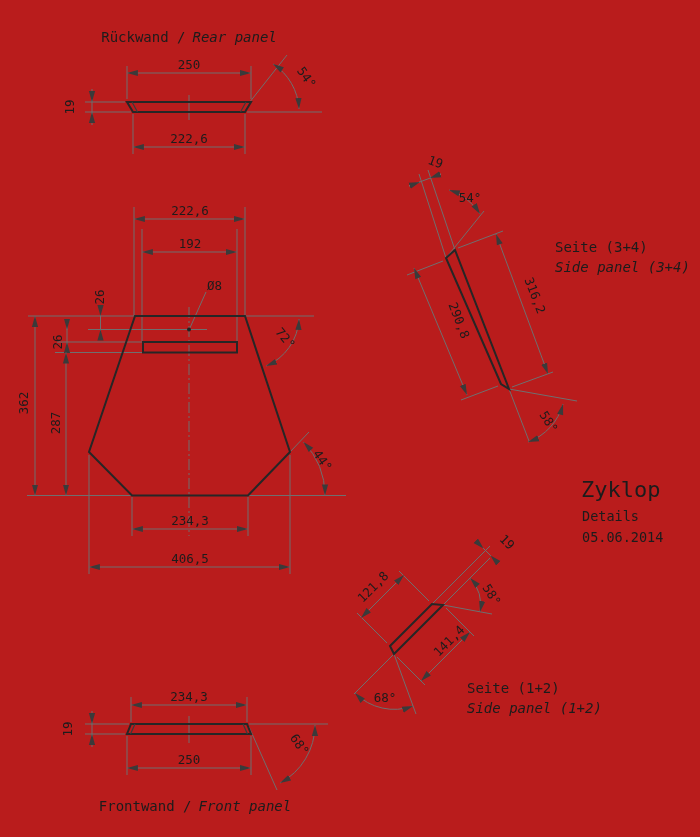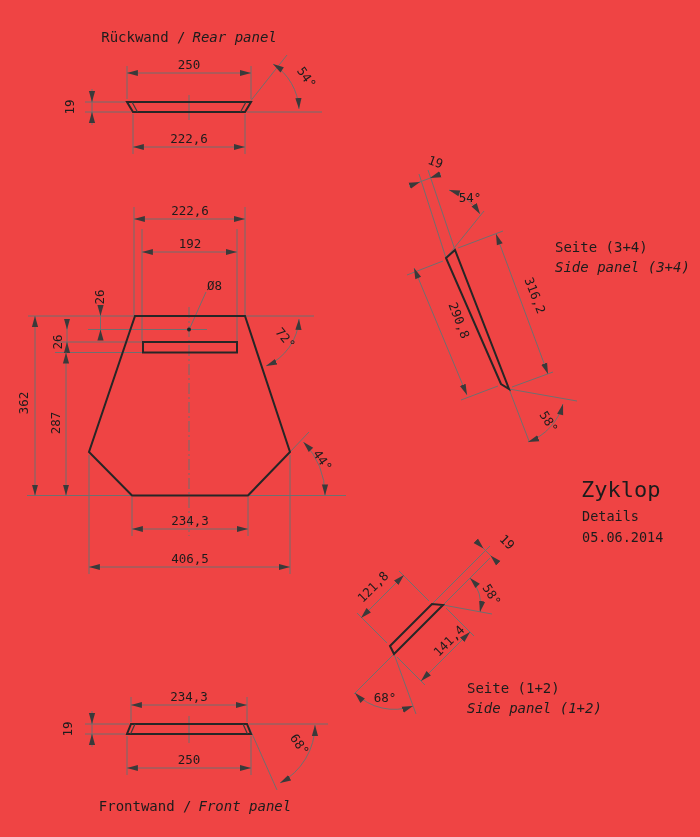--- a/index.html
+++ b/index.html
@@ -1,16 +1,16 @@
 <!DOCTYPE html>
 <html><head>
 <meta charset="utf-8">
 <style>
   html,body{margin:0;padding:0;background:#ffffff;}
-  .stage{width:700px;height:837px;position:relative;background:#ef4444;overflow:hidden;}
+  .stage{width:700px;height:837px;position:relative;background:#b91c1c;overflow:hidden;}
   svg{display:block;}
   .thin{stroke:#6f6f6f;stroke-width:1;fill:none;}
   .thick{stroke:#262626;stroke-width:2;fill:none;stroke-linejoin:miter;}
   .cham{stroke:#3a3a3a;stroke-width:1.2;fill:none;}
   .cl{stroke:#6f6f6f;stroke-width:1;fill:none;stroke-dasharray:11 3 2 3;}
   text{font-family:"DejaVu Sans Mono", monospace;fill:#1c1c1c;}
   .dim{font-size:12.5px;letter-spacing:0px;}
   .lab{font-size:14px;}
   .it{font-style:italic;}
   .ttl{font-size:22px;}

